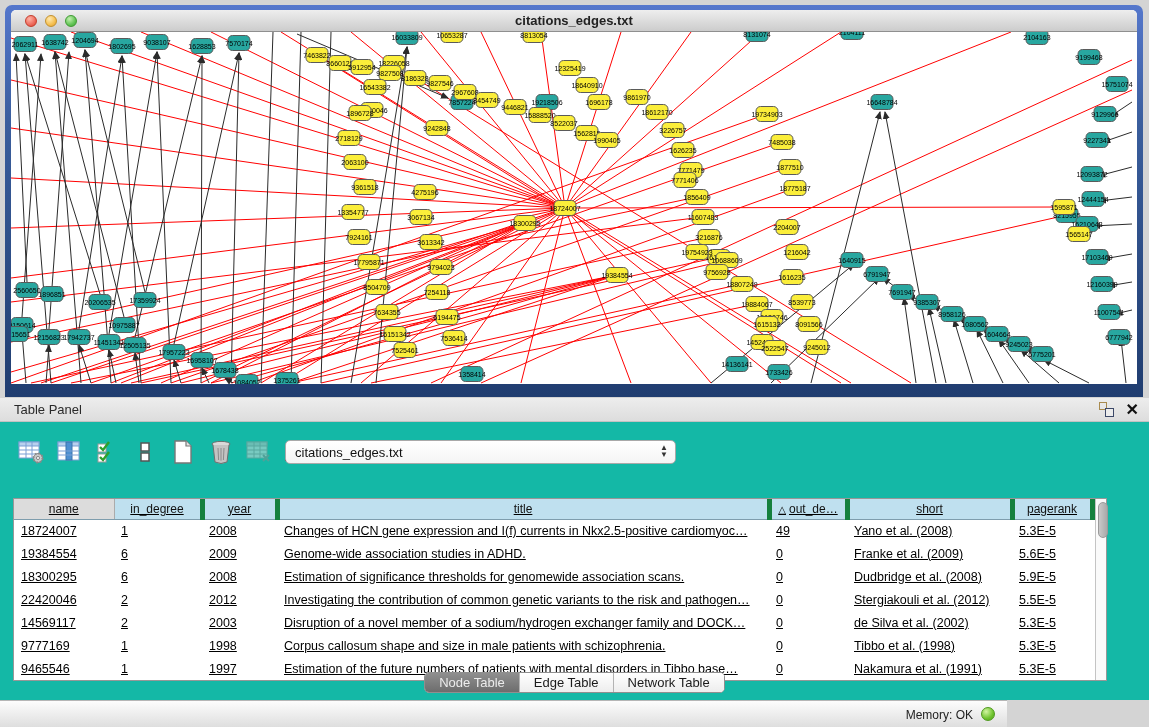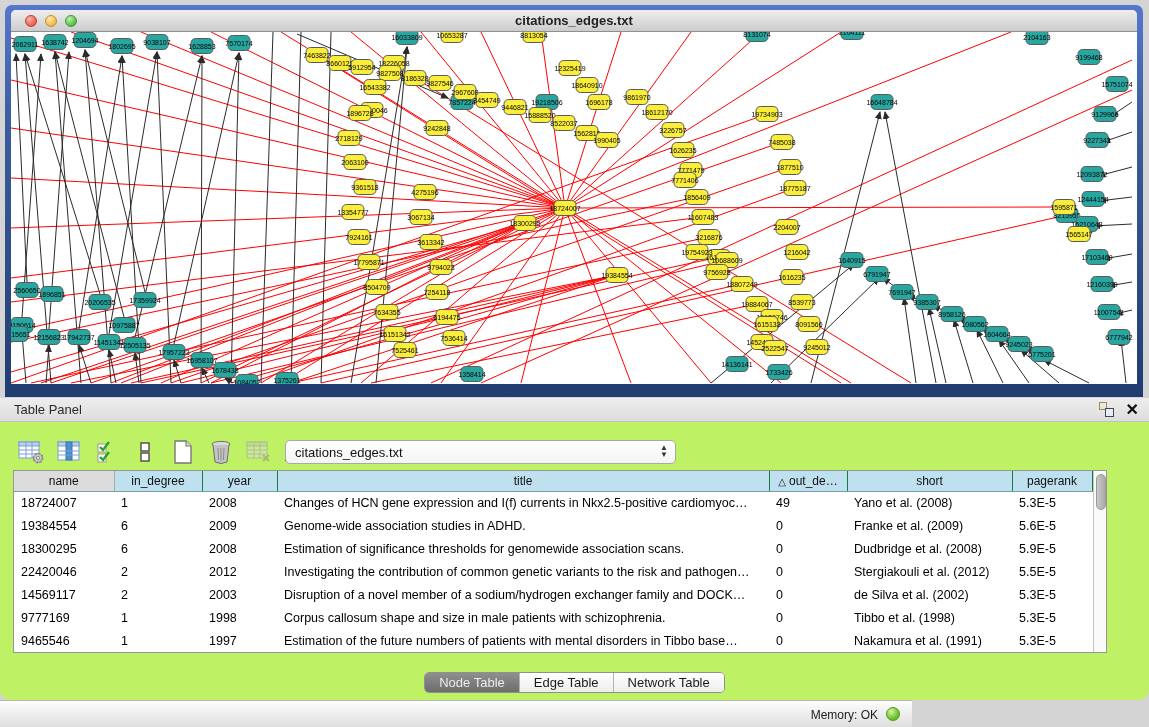--- a/index.html
+++ b/index.html
@@ -28,21 +28,21 @@
   .titlebar .title { font-size:13px; color:#222; font-weight:bold; }
   .lights { position:absolute; left:14px; top:5px; display:flex; gap:8px; }
   .light { width:12px; height:12px; border-radius:50%; }
   .light.red   { background:radial-gradient(circle at 35% 30%, #ffb3a6, #ed6a5c 60%, #d5432f); border:1px solid #c33d2c; }
   .light.yellow{ background:radial-gradient(circle at 35% 30%, #ffe9b0, #f5bf50 60%, #dd9f34); border:1px solid #c2912f; }
   .light.green { background:radial-gradient(circle at 35% 30%, #c3f0b0, #62c455 60%, #42a338); border:1px solid #3f9a33; }
   .canvas { position:relative; flex:1; background:#fff; overflow:hidden; }
   .canvas svg { position:absolute; left:0; top:0; width:100%; height:100%; }
 
   
-  .table-panel { position:absolute; left:0; top:398px; width:1149px; height:302px; background:#bef264;border-radius:10px; }
+  .table-panel { position:absolute; left:0; top:398px; width:1149px; height:302px; background:#14b8a6; }
   .panel-header {
     height:24px; background:linear-gradient(#ededed,#dddddd);
     border-bottom:1px solid #c2c2c2; position:relative;
     display:flex; align-items:center;
   }
   .panel-header .panel-title { font-size:13px; color:#2a2a2a; margin-left:14px; }
   .panel-header-icons { position:absolute; right:10px; top:4px; display:flex; align-items:center; gap:12px; }
   .float-icon { position:relative; width:15px; height:15px; }
   .float-icon .sq1 { position:absolute; left:0; top:0; width:8px; height:8px; border:1.5px solid #a98b4f; background:transparent; }
   .float-icon .sq2 { position:absolute; right:0; bottom:0; width:9px; height:9px; border:1.5px solid #3c4868; background:#ececec; }
@@ -55,27 +55,27 @@
   .combo {
     position:absolute; left:285px; top:6px; width:391px; height:24px;
     background:linear-gradient(#ffffff,#f4f4f4);
     border:1px solid #a9a9a9; border-radius:5px;
     display:flex; align-items:center; font-size:13px; color:#111;
     padding-left:9px;
   }
   .combo .arrows { position:absolute; right:7px; top:3px; display:flex; flex-direction:column; line-height:7px; font-size:8px; color:#333; }
 
   .table-wrap {
-    position:absolute; left:13px; top:72px; width:1094px; height:183px;
-    background:#fff; border:1px solid #979797; display:flex;
+    position:absolute; left:13px; top:100px; width:1094px; height:183px;
+    background:#fff; border:1px solid #979797; display:flex;text-decoration:underline;
   }
   table.data { border-collapse:collapse; table-layout:fixed; width:1078px; font-size:12px; }
   table.data th {
     height:20px; font-weight:normal; text-align:center; font-size:12px; color:#111;
-    background:#bfe0ef; border-right:1px solid #15803d; border-bottom:1px solid #7e9dad;
+    background:#bfe0ef; border-right:5px solid #15803d; border-bottom:1px solid #7e9dad;
     overflow:hidden; white-space:nowrap; padding:0 3px;
   }
   table.data th.gray { background:#dcdcdc; border-right:1px solid #ababab; }
   table.data td {
     height:16px; padding:0 0 0 7px; white-space:nowrap; overflow:hidden;
     color:#000; font-size:12.5px;
   }
   .sort-tri { font-size:10px; margin-right:3px; }
   .vscroll { width:15px; border-left:1px solid #c4c4c4; background:#fafafa; position:relative; }
   .vthumb { position:absolute; left:2px; top:3px; width:10px; height:36px; background:linear-gradient(90deg,#c9c9c9,#a9a9a9); border-radius:5px; border:1px solid #9a9a9a; }
@@ -84,21 +84,21 @@
   .seg { display:inline-flex; border:1px solid #8f8f8f; border-radius:5px; overflow:hidden; height:21px; background:#fff; }
   .seg .tab {
     padding:0 14px; font-size:13px; display:flex; align-items:center;
     background:linear-gradient(#ffffff,#ededed); color:#1a1a1a; border-left:1px solid #b3b3b3;
   }
   .seg .tab:first-child { border-left:none; }
   .seg .tab.selected { background:linear-gradient(#8f8f8f,#6d6d6d); color:#ececec; border-left:none; }
 
   
   .statusbar {
-    position:absolute; left:0; top:700px; width:912px; height:27px;
+    position:absolute; left:0; top:700px; width:1007px; height:27px;
     background:linear-gradient(#fdfdfd,#dedede); border-top:1px solid #b6b6b6;
   }
   .mem { position:absolute; right:34px; top:7px; font-size:12px; color:#222; }
   .mem-dot {
     position:absolute; right:12px; top:6px; width:14px; height:14px; border-radius:50%;
     background:radial-gradient(circle at 35% 30%, #d2f5a2, #6fc32e 60%, #53a01f);
     border:1px solid #4e9a1e;
   }
 </style>
 </head>

